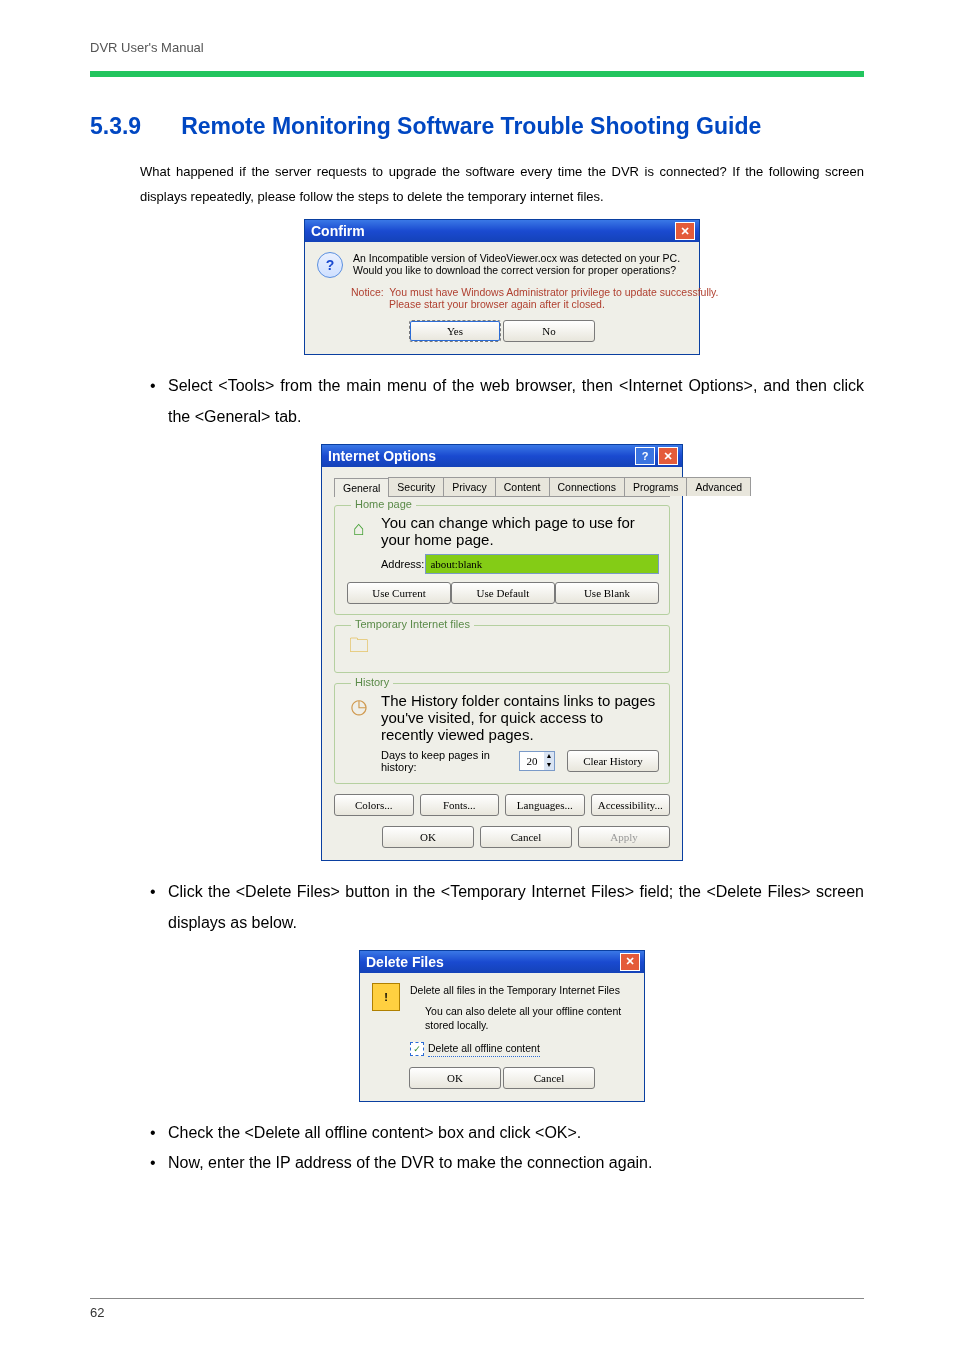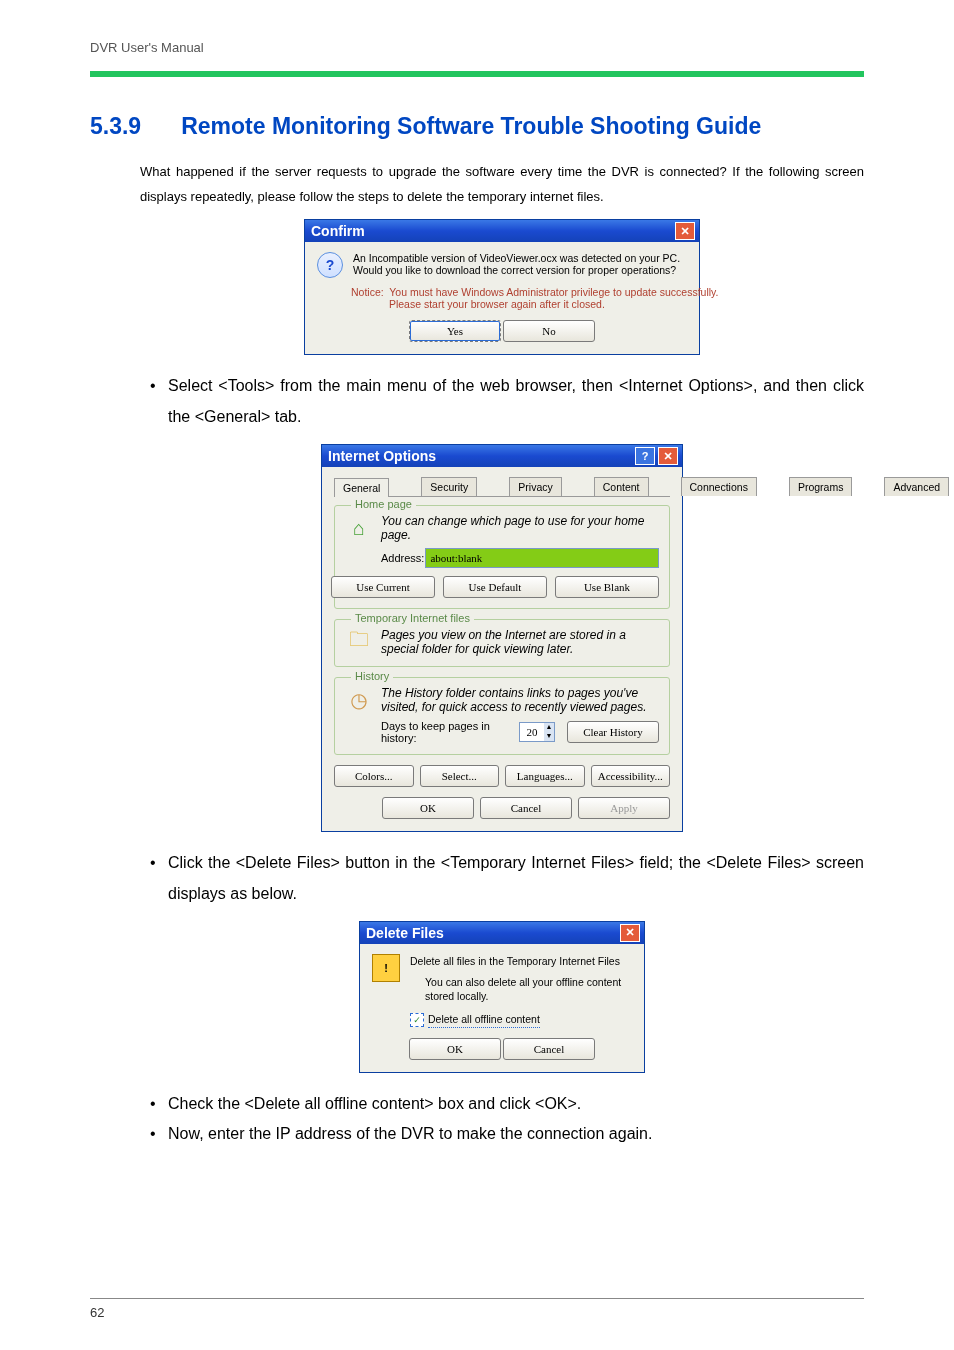--- a/index.html
+++ b/index.html
@@ -71,21 +71,21 @@
   .conf-icon {
     width:24px; height:24px; border-radius:50%;
     background:linear-gradient(to bottom,#e9f0ff,#cfe0ff);
     border:1px solid #5a8fe0; display:flex; align-items:center; justify-content:center;
     color:#1a4ad0; font-weight:bold; font-size:14px;
   }
   .notice { color:#b04030; margin:8px 0 10px 34px; }
 
   
   .dlg-io { width:360px; }
-  .dlg-io .tabs { display:flex; border-bottom:1px solid #9a9a9a; margin-bottom:8px;gap:33px; }
+  .dlg-io .tabs { display:flex; border-bottom:1px solid #9a9a9a; margin-bottom:8px; }
   .dlg-io .tab {
     padding:3px 8px; font-size:10.5px; border:1px solid #9a9a9a;
     border-bottom:none; background:#e8e6dc; margin-right:-1px; cursor:pointer;
     position:relative;
   }
   .dlg-io .tab.active { background:#efefe8; top:1px; }
   .gbox {
     border:1px solid #b5d0a0; border-radius:3px;
     padding:8px 10px 10px 10px; margin-bottom:10px; position:relative;
   }
@@ -95,27 +95,27 @@
   }
   .gbox-row { display:flex; align-items:flex-start; gap:8px; }
   .ico-box { width:28px; height:28px; flex:0 0 28px; display:flex; align-items:center; justify-content:center; }
   .ico-home { font-size:20px; color:#4aa23a; }
   .ico-folder { font-size:20px; color:#e0b030; }
   .ico-clock { font-size:20px; color:#d09a50; }
   .ico-warn {
     width:26px; height:26px; background:#ffd040; border:1px solid #b08000;
     display:flex; align-items:center; justify-content:center; font-weight:bold;
   }
-  .io-text { font-size:12px;font-style:italic; }
+  .io-text { font-size:15px; }
   .addr-row { display:flex; align-items:center; gap:1px; margin:6px 0 8px 36px; }
   .addr-input {
     flex:1; height:18px; border:1px solid #7a9ac8; padding:0 4px;
     font:11px Tahoma; background:#84cc16;
   }
-  .btn-row-right { display:flex; justify-content:flex-end; gap:8px; margin-top:6px; }
+  .btn-row-right { display:flex; justify-content:flex-end; gap:0; margin-top:6px; }
   .btn-row-right .win-btn { min-width:86px; }
   .hist-row { display:flex; align-items:center; gap:6px; margin:6px 0 0 36px; }
   .spin {
     width:34px; height:18px; border:1px solid #7a9ac8; display:flex; background:#fff;
   }
   .spin input { width:20px; border:none; text-align:center; font:11px Tahoma; }
   .spin .arrows { width:12px; display:flex; flex-direction:column; }
   .spin .arrows span { flex:1; background:#d9e4f3; font-size:7px; text-align:center; cursor:pointer; }
   .bottom-btns { display:flex; gap:6px; margin:4px 0 10px 0; }
   .bottom-btns .win-btn { flex:1; min-width:0; }
@@ -221,21 +221,20 @@
             <span class="win-btn">Use Blank</span>
           </div>
         </div>
 
         <div class="gbox">
           <span class="glabel">Temporary Internet files</span>
           <div class="gbox-row">
             <div class="ico-box">
                 <span class="ico-folder">🗀</span>
               </div>
-            <div class="io-text">Pages you view on the Internet are stored in a special folder for quick viewing later.</div>
           </div>
         </div>
 
         <div class="gbox">
           <span class="glabel">History</span>
           <div class="gbox-row">
             <div class="ico-box">
                 <span class="ico-clock">◷</span>
               </div>
             <div class="io-text">The History folder contains links to pages you've visited, for quick access to recently viewed pages.</div>
@@ -249,21 +248,21 @@
                   <span>▼</span>
                 </span>
             </span>
             <span style="flex:1"></span>
             <span class="win-btn">Clear History</span>
           </div>
         </div>
 
         <div class="bottom-btns">
           <span class="win-btn">Colors...</span>
-          <span class="win-btn">Select...</span>
+          <span class="win-btn">Fonts...</span>
           <span class="win-btn">Languages...</span>
           <span class="win-btn">Accessibility...</span>
         </div>
 
         <div class="ok-row">
           <span class="win-btn">OK</span>
           <span class="win-btn">Cancel</span>
           <span class="win-btn disabled">Apply</span>
         </div>
       </div>

